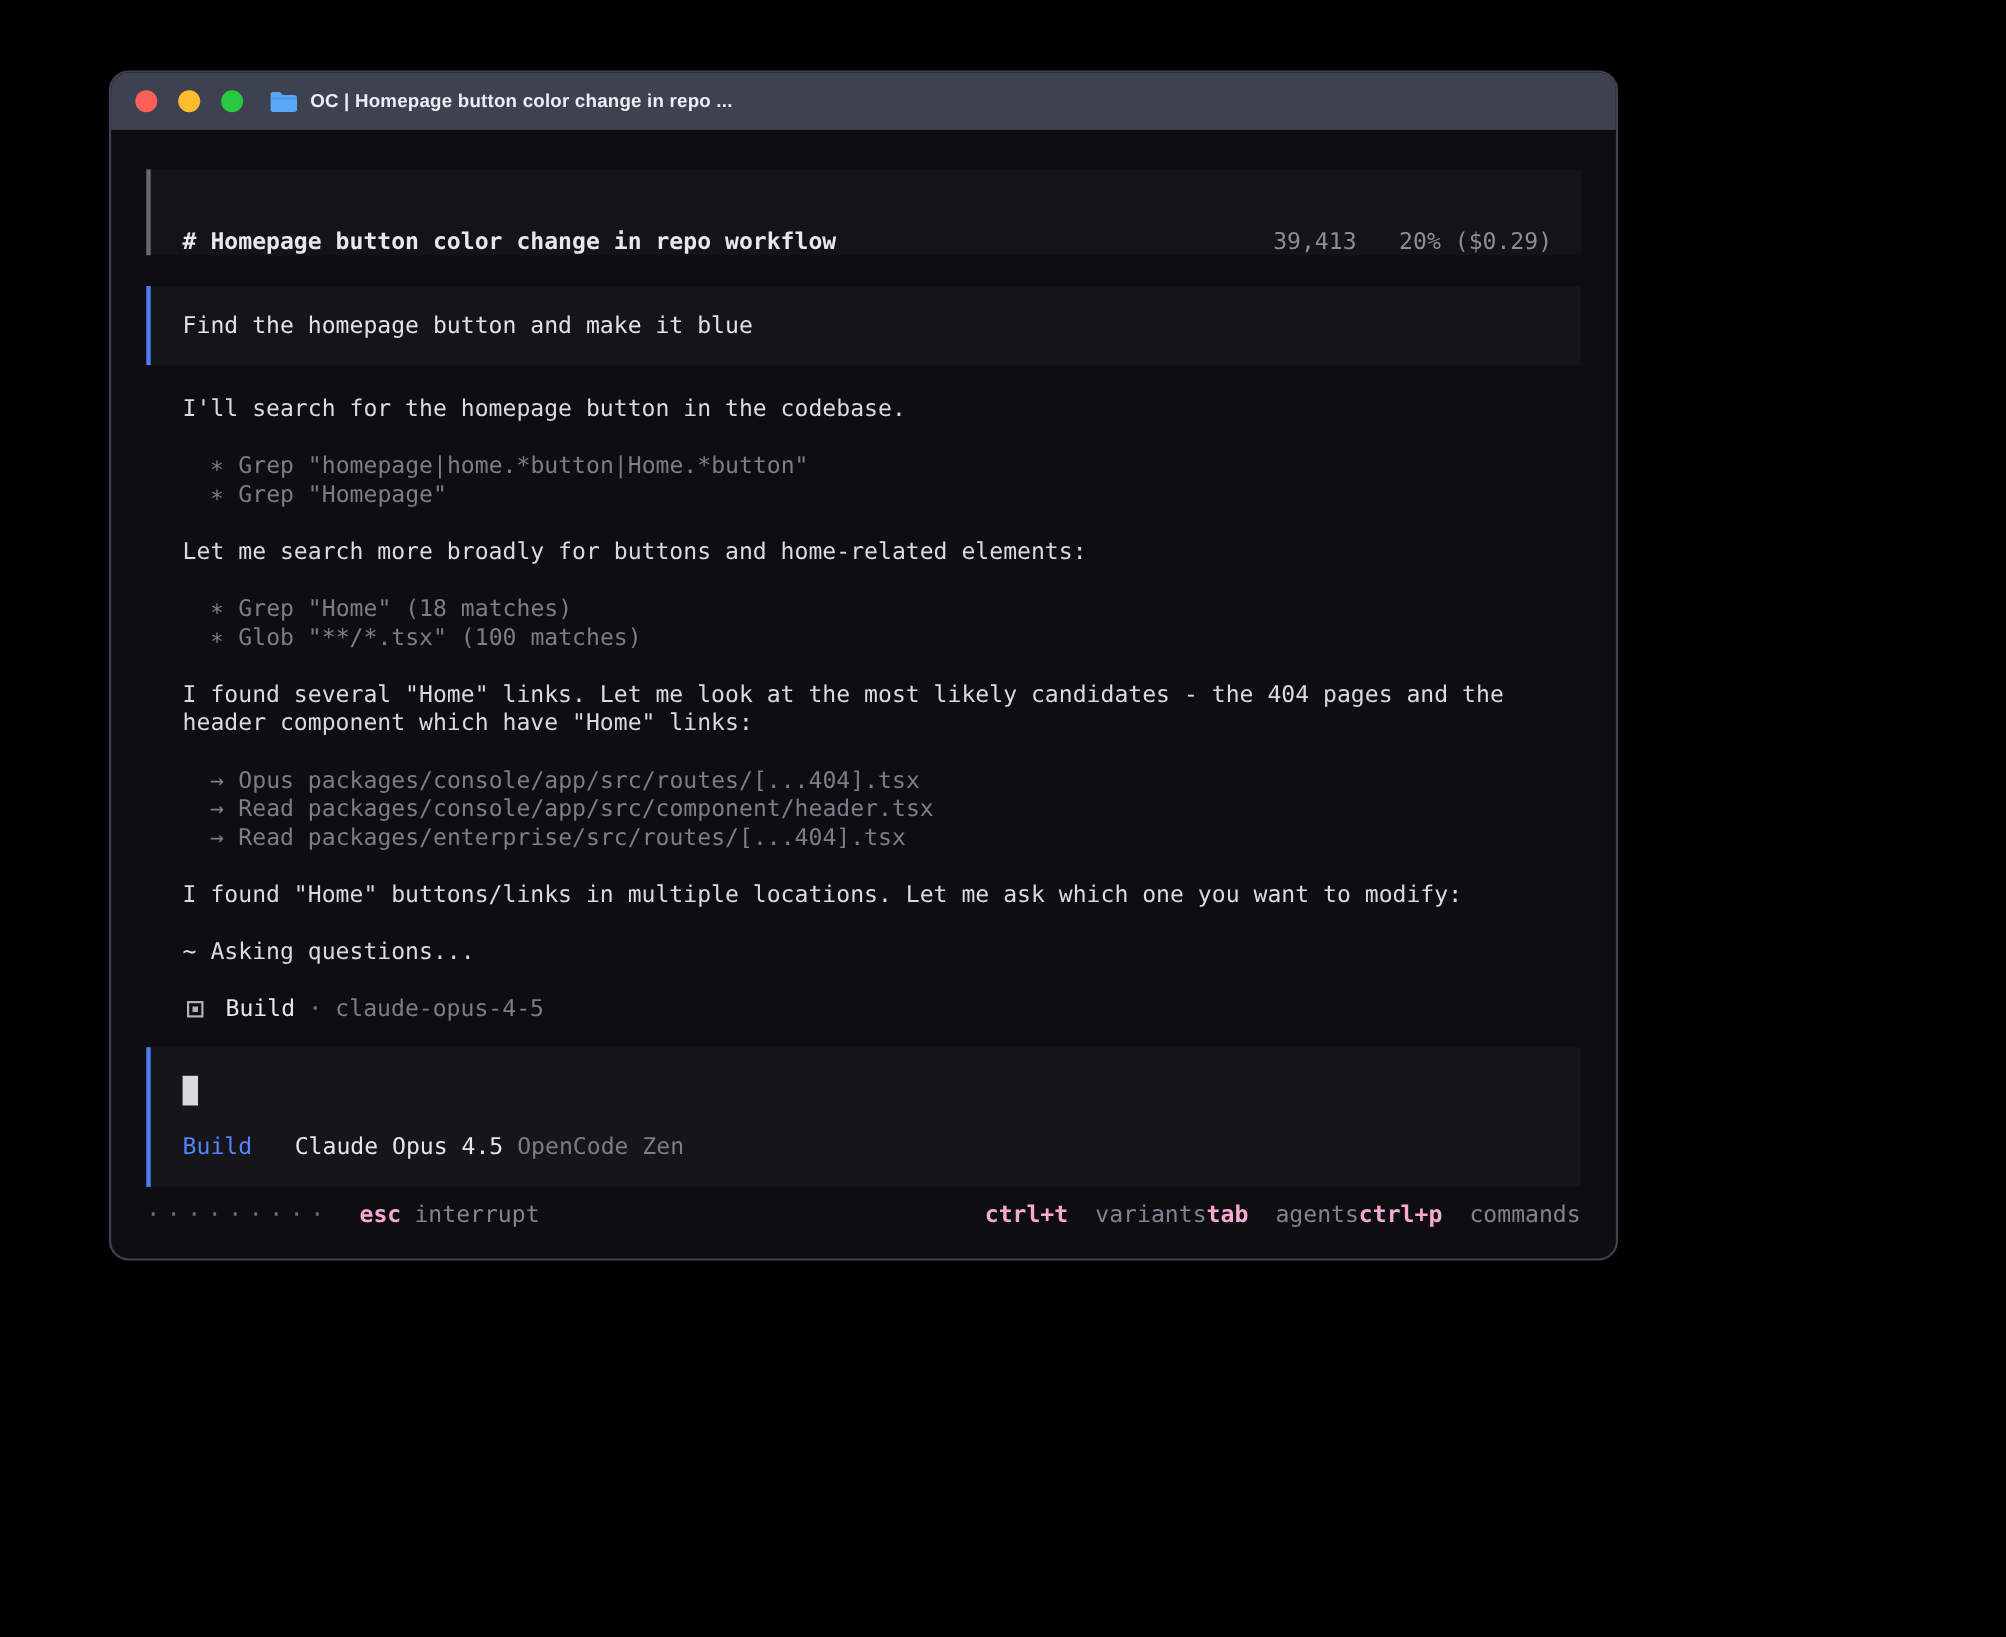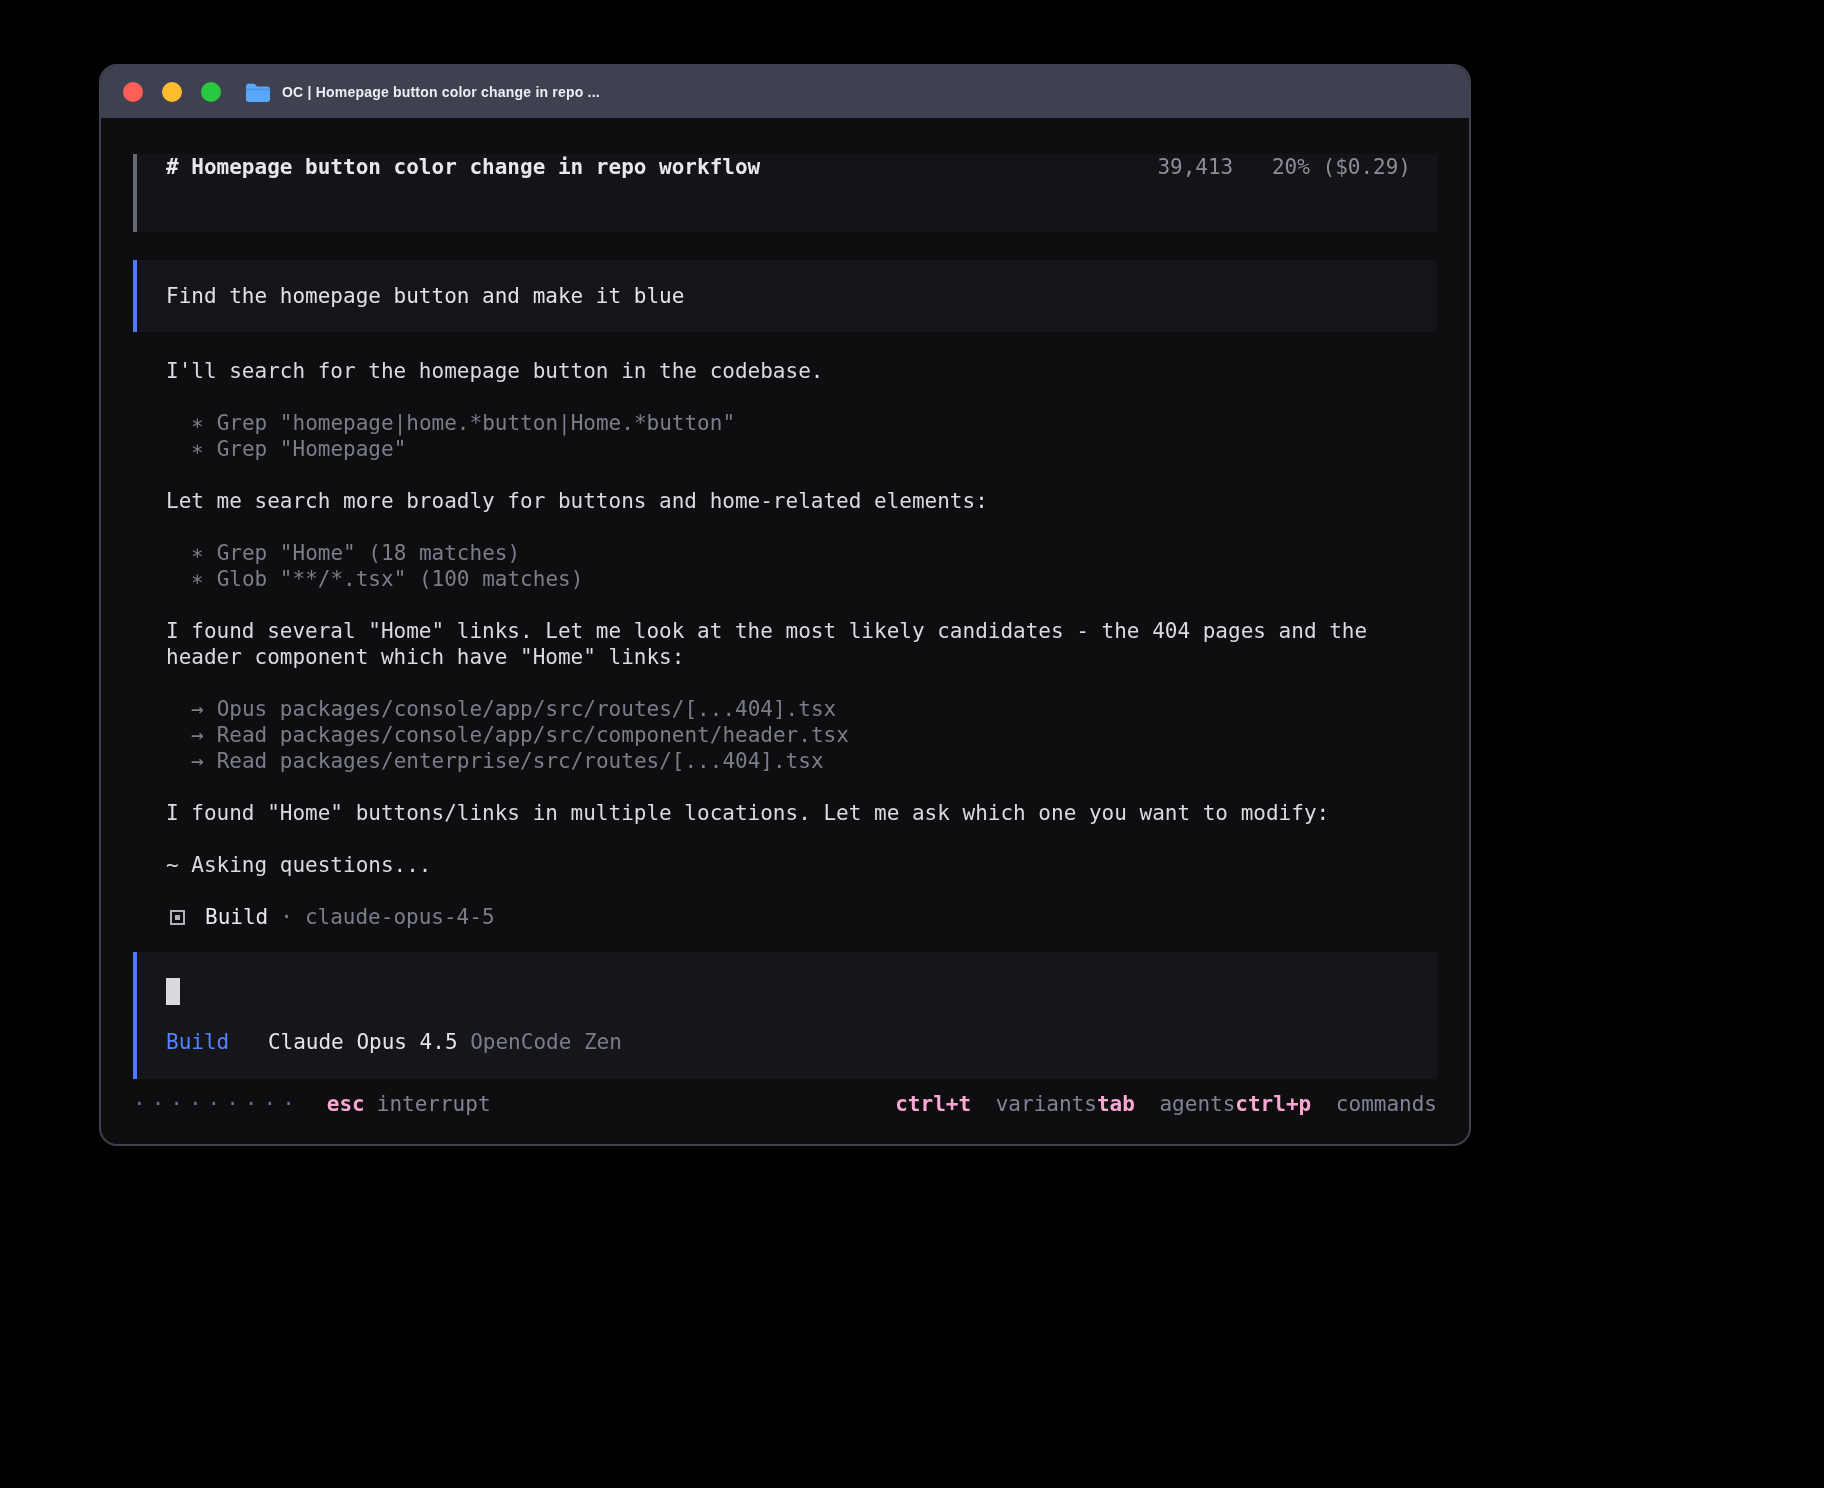--- a/index.html
+++ b/index.html
@@ -18,30 +18,30 @@
     padding-left: 22px;
   }
   .lights { display: flex; align-items: center; gap: 19px; }
   .light { width: 20px; height: 20px; border-radius: 50%; display: inline-block; }
   .light.red    { background: #ff5f57; }
   .light.yellow { background: #febc2e; }
   .light.green  { background: #28c840; }
   .folder { margin-left: 24px; display: flex; align-items: center; }
   .win-title {
     margin-left: 11px; color: #eceef3; font-family: "Liberation Sans", sans-serif;
-    font-weight: bold; font-size: 14px; letter-spacing: 0.2px;
+    font-weight: bold; font-size: 17px; letter-spacing: 0.2px;
     white-space: nowrap;
   }
 
   
   .content { padding: 36px 32px 0 32px; color: #dcdee3; font-size: 21px; line-height: 26px; }
 
   .session-header {
     background: #141418; border-left: 4px solid #656977; height: 78px;
-    display: flex; align-items: flex-start; justify-content: space-between;
+    display: flex; align-items: flex-end; justify-content: space-between;
     padding: 0 26px 0 29px;
   }
   .sh-title { font-weight: bold; color: #e7e8ec; white-space: nowrap; }
   .sh-right { color: #8b8e99; white-space: nowrap; }
   .sh-right .ctx { margin-left: 26px; }
 
   .user-block {
     margin-top: 28px; background: #141419; border-left: 4px solid #4d7dfe;
     height: 72px; display: flex; align-items: center; padding-left: 29px;
     color: #e0e2e7;

